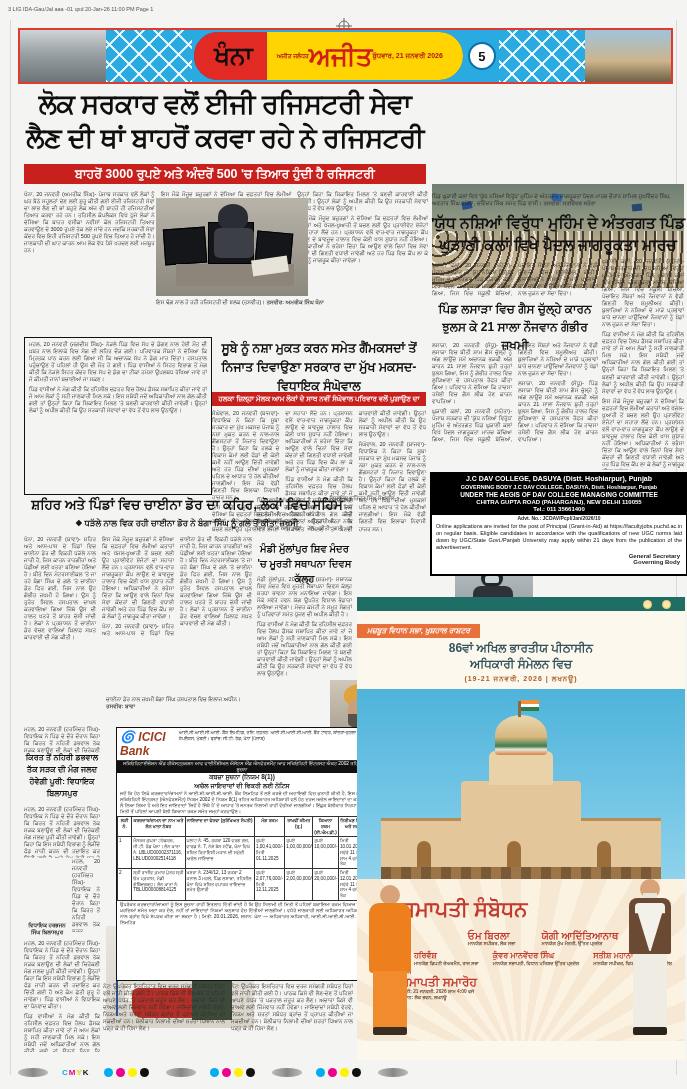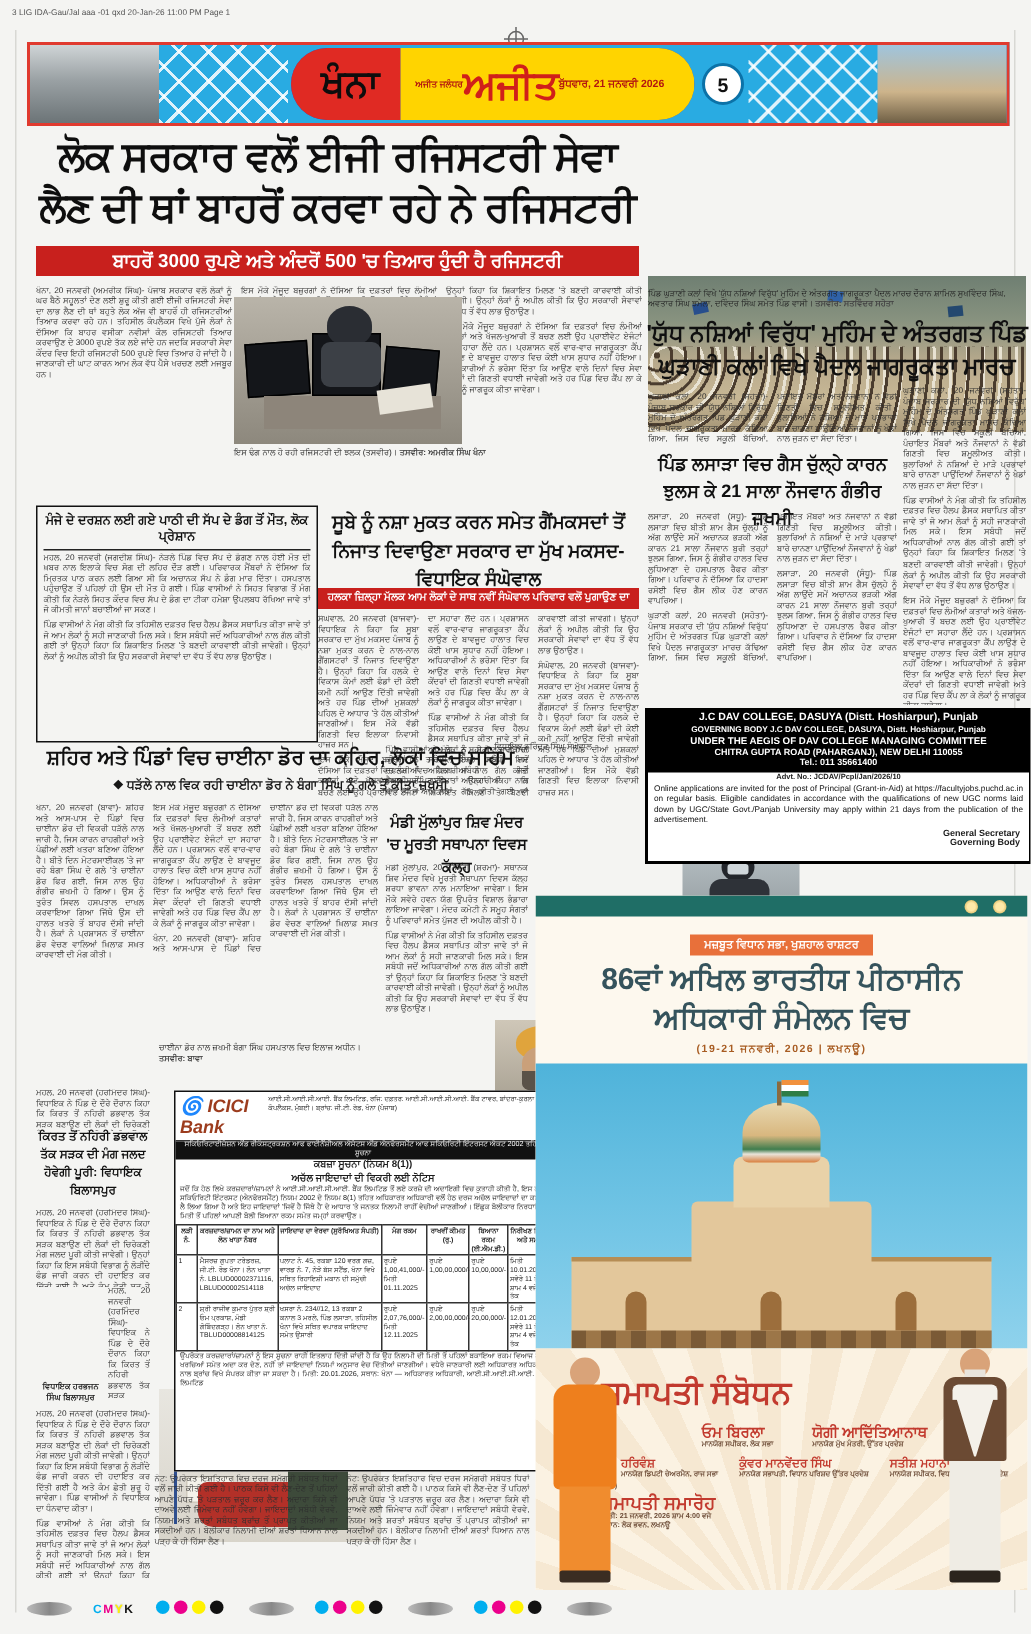--- a/index.html
+++ b/index.html
@@ -61,21 +61,21 @@
   .icistrip{background:#111;color:#fff;font-size:4.8px;text-align:center;line-height:1.3;}
   .icititle{font-size:6.5px;font-weight:bold;text-align:center;line-height:1.3;}
   .icitable{width:100%;border-collapse:collapse;table-layout:fixed;}
   .icitable td,.icitable th{border:0.5px solid #333;font-size:4.6px;line-height:1.25;padding:1px;vertical-align:top;text-align:left;font-weight:normal;}
   .icitable th{font-weight:bold;text-align:center;}
   .confad{background:#fdf8ee;overflow:hidden;}
   .conftop{background:#1f6e66;display:flex;align-items:center;justify-content:flex-end;gap:10px;padding-right:14px;}
   .emb{width:9px;height:9px;border-radius:50%;background:radial-gradient(circle,#ffe9a8 0 40%,#c9a23f 100%);}
   .badge{background:#e8703a;color:#fff;font-weight:bold;font-size:7.5px;padding:2px 10px;display:inline-block;}
   .confline{font-size:7.5px;color:#a85c22;font-weight:bold;}
-  .conftitle{font-size:20px;font-weight:bold;color:#35535c;line-height:1.3;}
+  .conftitle{font-size:12px;font-weight:bold;color:#35535c;line-height:1.3;}
   .confdate{font-size:7px;color:#a85c22;font-weight:bold;letter-spacing:1px;}
   .sky{background:linear-gradient(180deg,#4fb3da 0%,#74c6e6 60%,#8fd2ec 100%);position:relative;overflow:hidden;}
   .bld{position:absolute;background:#e3c79b;}
   .closing{background:
       repeating-conic-gradient(from 0deg at 50% 120%,#fbf2e2 0deg 6deg,#f6e8d2 6deg 12deg);}
   .ctitle{font-size:21px;font-weight:bold;color:#c23a2e;}
   .cname{font-size:10px;font-weight:bold;color:#c23a2e;line-height:1.1;}
   .csub{font-size:4.8px;color:#6b4a35;font-weight:bold;line-height:1.2;}
   .cmini{font-size:8px;font-weight:bold;color:#c23a2e;}
   
@@ -181,21 +181,20 @@
     <div style="font-size:6px;">Tel.: 011 35661400</div>
   </div>
   <div style="text-align:center;font-size:5px;font-weight:bold;">Advt. No.: JCDAV/Pcpl/Jan/2026/10</div>
   <div class="davbody">Online applications are invited for the post of Principal (Grant-in-Aid) at https://facultyjobs.puchd.ac.in on regular basis. Eligible candidates in accordance with the qualifications of new UGC norms laid down by UGC/State Govt./Panjab University may apply within 21 days from the publication of the advertisement.</div>
   <div class="davsign">
     <div><span>General Secretary</span><br><span>Governing Body</span></div>
   </div>
 </div>
 
 <div class="abs boxed" style="left:24px;top:337px;width:178px;height:150px;">
-  <div class="h-md" style="font-size:8.5px;line-height:1.35;border-bottom:1px solid #222;padding-bottom:2px;margin-bottom:2px;">ਮੰਜੇ ਦੇ ਦਰਸ਼ਨ ਲਈ ਗਏ ਪਾਠੀ ਦੀ ਸੱਪ ਦੇ ਡੰਗ ਤੋਂ ਮੌਤ, ਲੋਕ ਪ੍ਰੇਸ਼ਾਨ</div>
   <div class="tiny clip" style="height:122px;">
     <p>ਮਹਲ, 20 ਜਨਵਰੀ (ਜਗਦੀਸ਼ ਸਿੰਘ)- ਨੇੜਲੇ ਪਿੰਡ ਵਿਚ ਸੱਪ ਦੇ ਡੰਗਣ ਨਾਲ ਹੋਈ ਮੌਤ ਦੀ ਖ਼ਬਰ ਨਾਲ ਇਲਾਕੇ ਵਿਚ ਸੋਗ ਦੀ ਲਹਿਰ ਦੌੜ ਗਈ। ਪਰਿਵਾਰਕ ਮੈਂਬਰਾਂ ਨੇ ਦੱਸਿਆ ਕਿ ਮ੍ਰਿਤਕ ਪਾਠ ਕਰਨ ਲਈ ਗਿਆ ਸੀ ਕਿ ਅਚਾਨਕ ਸੱਪ ਨੇ ਡੰਗ ਮਾਰ ਦਿੱਤਾ। ਹਸਪਤਾਲ ਪਹੁੰਚਾਉਣ ਤੋਂ ਪਹਿਲਾਂ ਹੀ ਉਸ ਦੀ ਮੌਤ ਹੋ ਗਈ। ਪਿੰਡ ਵਾਸੀਆਂ ਨੇ ਸਿਹਤ ਵਿਭਾਗ ਤੋਂ ਮੰਗ ਕੀਤੀ ਕਿ ਨੇੜਲੇ ਸਿਹਤ ਕੇਂਦਰ ਵਿਚ ਸੱਪ ਦੇ ਡੰਗ ਦਾ ਟੀਕਾ ਹਮੇਸ਼ਾ ਉਪਲਬਧ ਰੱਖਿਆ ਜਾਵੇ ਤਾਂ ਜੋ ਕੀਮਤੀ ਜਾਨਾਂ ਬਚਾਈਆਂ ਜਾ ਸਕਣ।</p>
     <p>ਪਿੰਡ ਵਾਸੀਆਂ ਨੇ ਮੰਗ ਕੀਤੀ ਕਿ ਤਹਿਸੀਲ ਦਫ਼ਤਰ ਵਿਚ ਹੈਲਪ ਡੈਸਕ ਸਥਾਪਿਤ ਕੀਤਾ ਜਾਵੇ ਤਾਂ ਜੋ ਆਮ ਲੋਕਾਂ ਨੂੰ ਸਹੀ ਜਾਣਕਾਰੀ ਮਿਲ ਸਕੇ। ਇਸ ਸਬੰਧੀ ਜਦੋਂ ਅਧਿਕਾਰੀਆਂ ਨਾਲ ਗੱਲ ਕੀਤੀ ਗਈ ਤਾਂ ਉਨ੍ਹਾਂ ਕਿਹਾ ਕਿ ਸ਼ਿਕਾਇਤ ਮਿਲਣ 'ਤੇ ਬਣਦੀ ਕਾਰਵਾਈ ਕੀਤੀ ਜਾਵੇਗੀ। ਉਨ੍ਹਾਂ ਲੋਕਾਂ ਨੂੰ ਅਪੀਲ ਕੀਤੀ ਕਿ ਉਹ ਸਰਕਾਰੀ ਸੇਵਾਵਾਂ ਦਾ ਵੱਧ ਤੋਂ ਵੱਧ ਲਾਭ ਉਠਾਉਣ।</p>
   </div>
 </div>
 
 <div class="abs h-md" style="left:212px;top:339px;width:214px;font-size:12.5px;line-height:1.5;">ਸੂਬੇ ਨੂੰ ਨਸ਼ਾ ਮੁਕਤ ਕਰਨ ਸਮੇਤ ਗੈਂਮਕਸਦਾਂ ਤੋਂ ਨਿਜਾਤ ਦਿਵਾਉਣਾ ਸਰਕਾਰ ਦਾ ਮੁੱਖ ਮਕਸਦ- ਵਿਧਾਇਕ ਸੰਘੋਵਾਲ</div>
 <div class="abs strap" style="left:212px;top:392px;width:214px;height:14px;font-size:7px;line-height:14px;">ਹਲਕਾ ਜ਼ਿਲ੍ਹਾ ਮੱਲਕ ਆਮ ਲੋਕਾਂ ਦੇ ਸਾਥ ਨਵੀਂ ਸੰਘੋਵਾਲ ਪਰਿਵਾਰ ਵਲੋਂ ਪੁਗਾਉਣ ਦਾ ਪ੍ਰਮੁੱਖ ਦਾਅਵਾ</div>
 <div class="abs tiny cols3 clip" style="left:212px;top:410px;width:214px;height:182px;">
   <p>ਸੰਘੋਵਾਲ, 20 ਜਨਵਰੀ (ਬਾਜਵਾ)- ਵਿਧਾਇਕ ਨੇ ਕਿਹਾ ਕਿ ਸੂਬਾ ਸਰਕਾਰ ਦਾ ਮੁੱਖ ਮਕਸਦ ਪੰਜਾਬ ਨੂੰ ਨਸ਼ਾ ਮੁਕਤ ਕਰਨ ਦੇ ਨਾਲ-ਨਾਲ ਗੈਂਗਸਟਰਾਂ ਤੋਂ ਨਿਜਾਤ ਦਿਵਾਉਣਾ ਹੈ। ਉਨ੍ਹਾਂ ਕਿਹਾ ਕਿ ਹਲਕੇ ਦੇ ਵਿਕਾਸ ਕੰਮਾਂ ਲਈ ਫੰਡਾਂ ਦੀ ਕੋਈ ਕਮੀ ਨਹੀਂ ਆਉਣ ਦਿੱਤੀ ਜਾਵੇਗੀ ਅਤੇ ਹਰ ਪਿੰਡ ਦੀਆਂ ਮੁਸ਼ਕਲਾਂ ਪਹਿਲ ਦੇ ਆਧਾਰ 'ਤੇ ਹੱਲ ਕੀਤੀਆਂ ਜਾਣਗੀਆਂ। ਇਸ ਮੌਕੇ ਵੱਡੀ ਗਿਣਤੀ ਵਿਚ ਇਲਾਕਾ ਨਿਵਾਸੀ ਹਾਜ਼ਰ ਸਨ।</p>
@@ -304,21 +303,21 @@
 <div class="abs tiny clip" style="left:103px;top:983px;width:250px;height:66px;column-count:2;column-gap:6px;">
   <p>ਨੋਟ: ਉਪਰੋਕਤ ਇਸ਼ਤਿਹਾਰ ਵਿਚ ਦਰਜ ਸਮੱਗਰੀ ਸਬੰਧਤ ਧਿਰਾਂ ਵਲੋਂ ਜਾਰੀ ਕੀਤੀ ਗਈ ਹੈ। ਪਾਠਕ ਕਿਸੇ ਵੀ ਲੈਣ-ਦੇਣ ਤੋਂ ਪਹਿਲਾਂ ਆਪਣੇ ਪੱਧਰ 'ਤੇ ਪੜਤਾਲ ਜ਼ਰੂਰ ਕਰ ਲੈਣ। ਅਦਾਰਾ ਕਿਸੇ ਵੀ ਦਾਅਵੇ ਲਈ ਜ਼ਿੰਮੇਵਾਰ ਨਹੀਂ ਹੋਵੇਗਾ। ਜਾਇਦਾਦਾਂ ਸਬੰਧੀ ਵੇਰਵੇ, ਨਿਯਮ ਅਤੇ ਸ਼ਰਤਾਂ ਸਬੰਧਤ ਬ੍ਰਾਂਚ ਤੋਂ ਪ੍ਰਾਪਤ ਕੀਤੀਆਂ ਜਾ ਸਕਦੀਆਂ ਹਨ। ਬੋਲੀਕਾਰ ਨਿਲਾਮੀ ਦੀਆਂ ਸ਼ਰਤਾਂ ਧਿਆਨ ਨਾਲ ਪੜ੍ਹ ਕੇ ਹੀ ਹਿੱਸਾ ਲੈਣ।</p>
   <p>ਨੋਟ: ਉਪਰੋਕਤ ਇਸ਼ਤਿਹਾਰ ਵਿਚ ਦਰਜ ਸਮੱਗਰੀ ਸਬੰਧਤ ਧਿਰਾਂ ਵਲੋਂ ਜਾਰੀ ਕੀਤੀ ਗਈ ਹੈ। ਪਾਠਕ ਕਿਸੇ ਵੀ ਲੈਣ-ਦੇਣ ਤੋਂ ਪਹਿਲਾਂ ਆਪਣੇ ਪੱਧਰ 'ਤੇ ਪੜਤਾਲ ਜ਼ਰੂਰ ਕਰ ਲੈਣ। ਅਦਾਰਾ ਕਿਸੇ ਵੀ ਦਾਅਵੇ ਲਈ ਜ਼ਿੰਮੇਵਾਰ ਨਹੀਂ ਹੋਵੇਗਾ। ਜਾਇਦਾਦਾਂ ਸਬੰਧੀ ਵੇਰਵੇ, ਨਿਯਮ ਅਤੇ ਸ਼ਰਤਾਂ ਸਬੰਧਤ ਬ੍ਰਾਂਚ ਤੋਂ ਪ੍ਰਾਪਤ ਕੀਤੀਆਂ ਜਾ ਸਕਦੀਆਂ ਹਨ। ਬੋਲੀਕਾਰ ਨਿਲਾਮੀ ਦੀਆਂ ਸ਼ਰਤਾਂ ਧਿਆਨ ਨਾਲ ਪੜ੍ਹ ਕੇ ਹੀ ਹਿੱਸਾ ਲੈਣ।</p>
 </div>
 
 <div class="abs confad" style="left:357px;top:597px;width:328px;height:463px;">
   <div class="conftop" style="height:14px;">
     <div class="emb"></div>
     <div class="emb"></div>
   </div>
-  <div style="text-align:center;padding-top:8px;">
+  <div style="text-align:left;padding-top:8px;font-style:italic;">
     <span class="badge">ਮਜ਼ਬੂਤ ਵਿਧਾਨ ਸਭਾ, ਖੁਸ਼ਹਾਲ ਰਾਸ਼ਟਰ</span>
   </div>
   <div class="conftitle" style="text-align:center;margin-top:3px;">86ਵਾਂ ਅਖਿਲ ਭਾਰਤੀਯ ਪੀਠਾਸੀਨ</div>
   <div class="conftitle" style="text-align:center;">ਅਧਿਕਾਰੀ ਸੰਮੇਲਨ ਵਿਚ</div>
   <div class="confdate" style="text-align:center;margin-top:3px;">(19-21 ਜਨਵਰੀ, 2026 | ਲਖਨਊ)</div>
 
   <div class="sky" style="height:190px;margin-top:6px;">
     <div class="bld" style="left:24px;bottom:0;width:280px;height:58px;border-top:3px solid #b68d55;"></div>
     <div class="bld" style="left:104px;bottom:52px;width:120px;height:46px;border-radius:4px;"></div>
     <div class="bld" style="left:132px;bottom:94px;width:64px;height:34px;border-radius:6px 6px 0 0;background:#e9d2a8;"></div>

